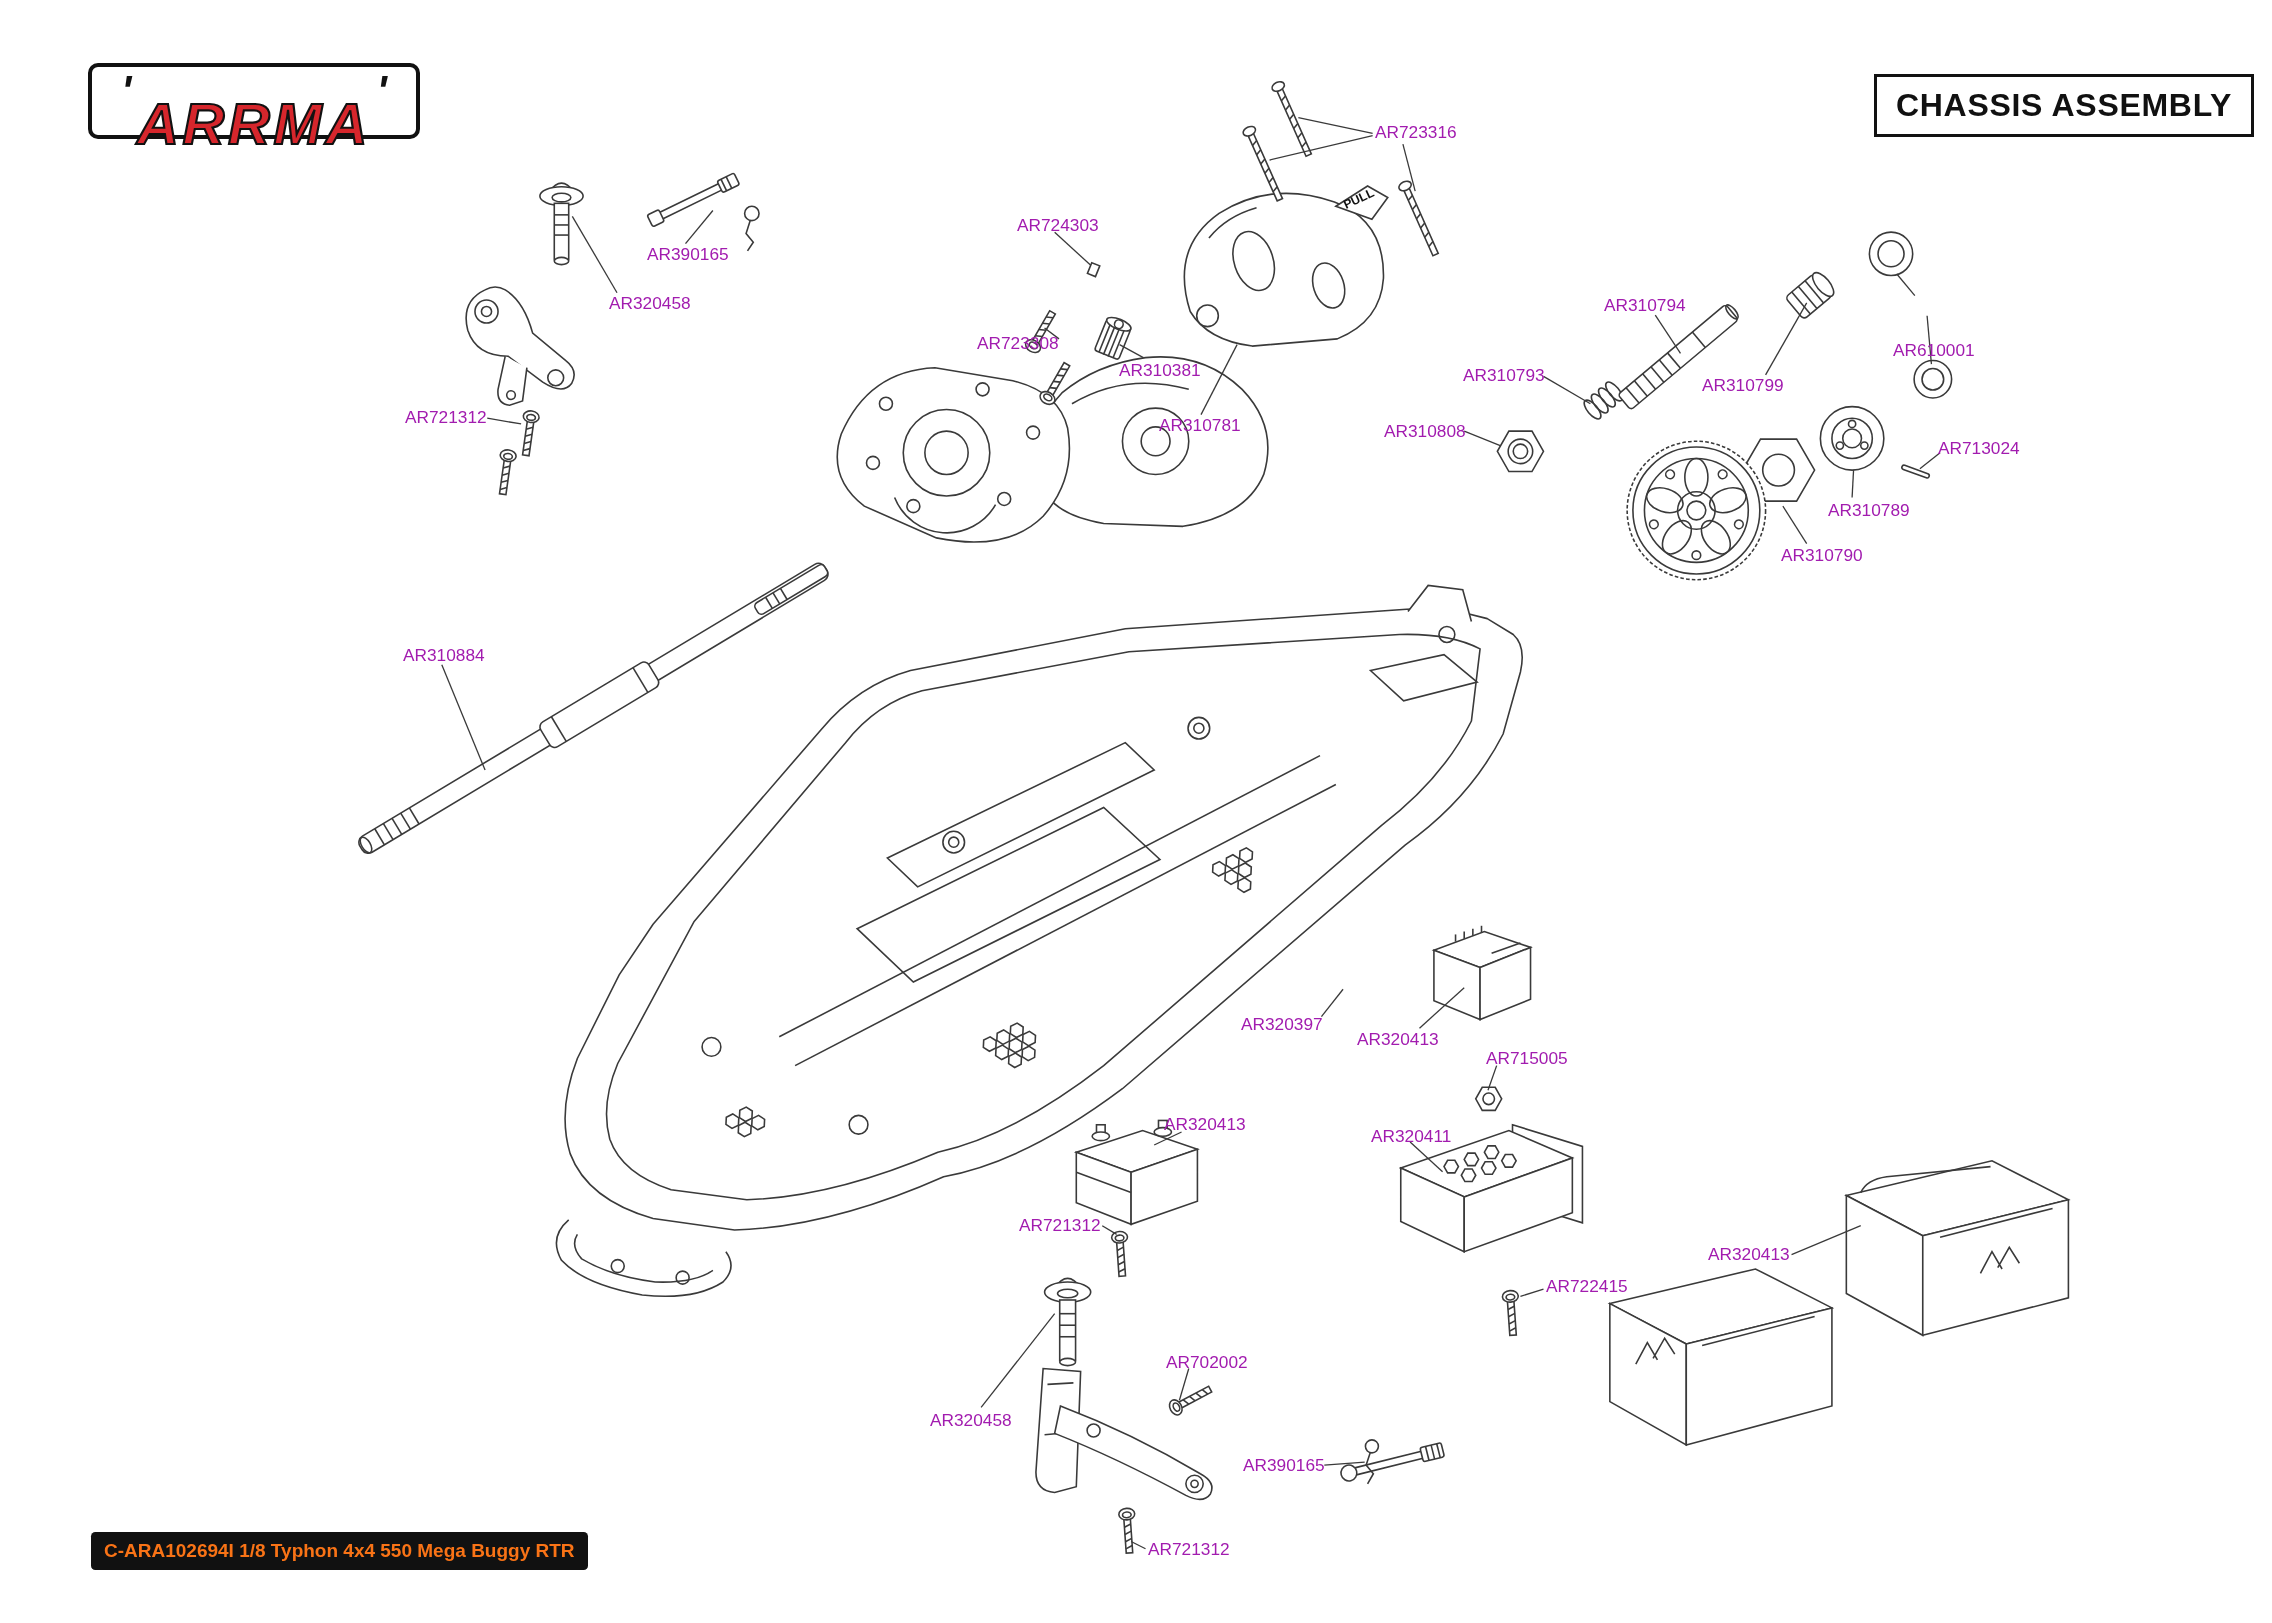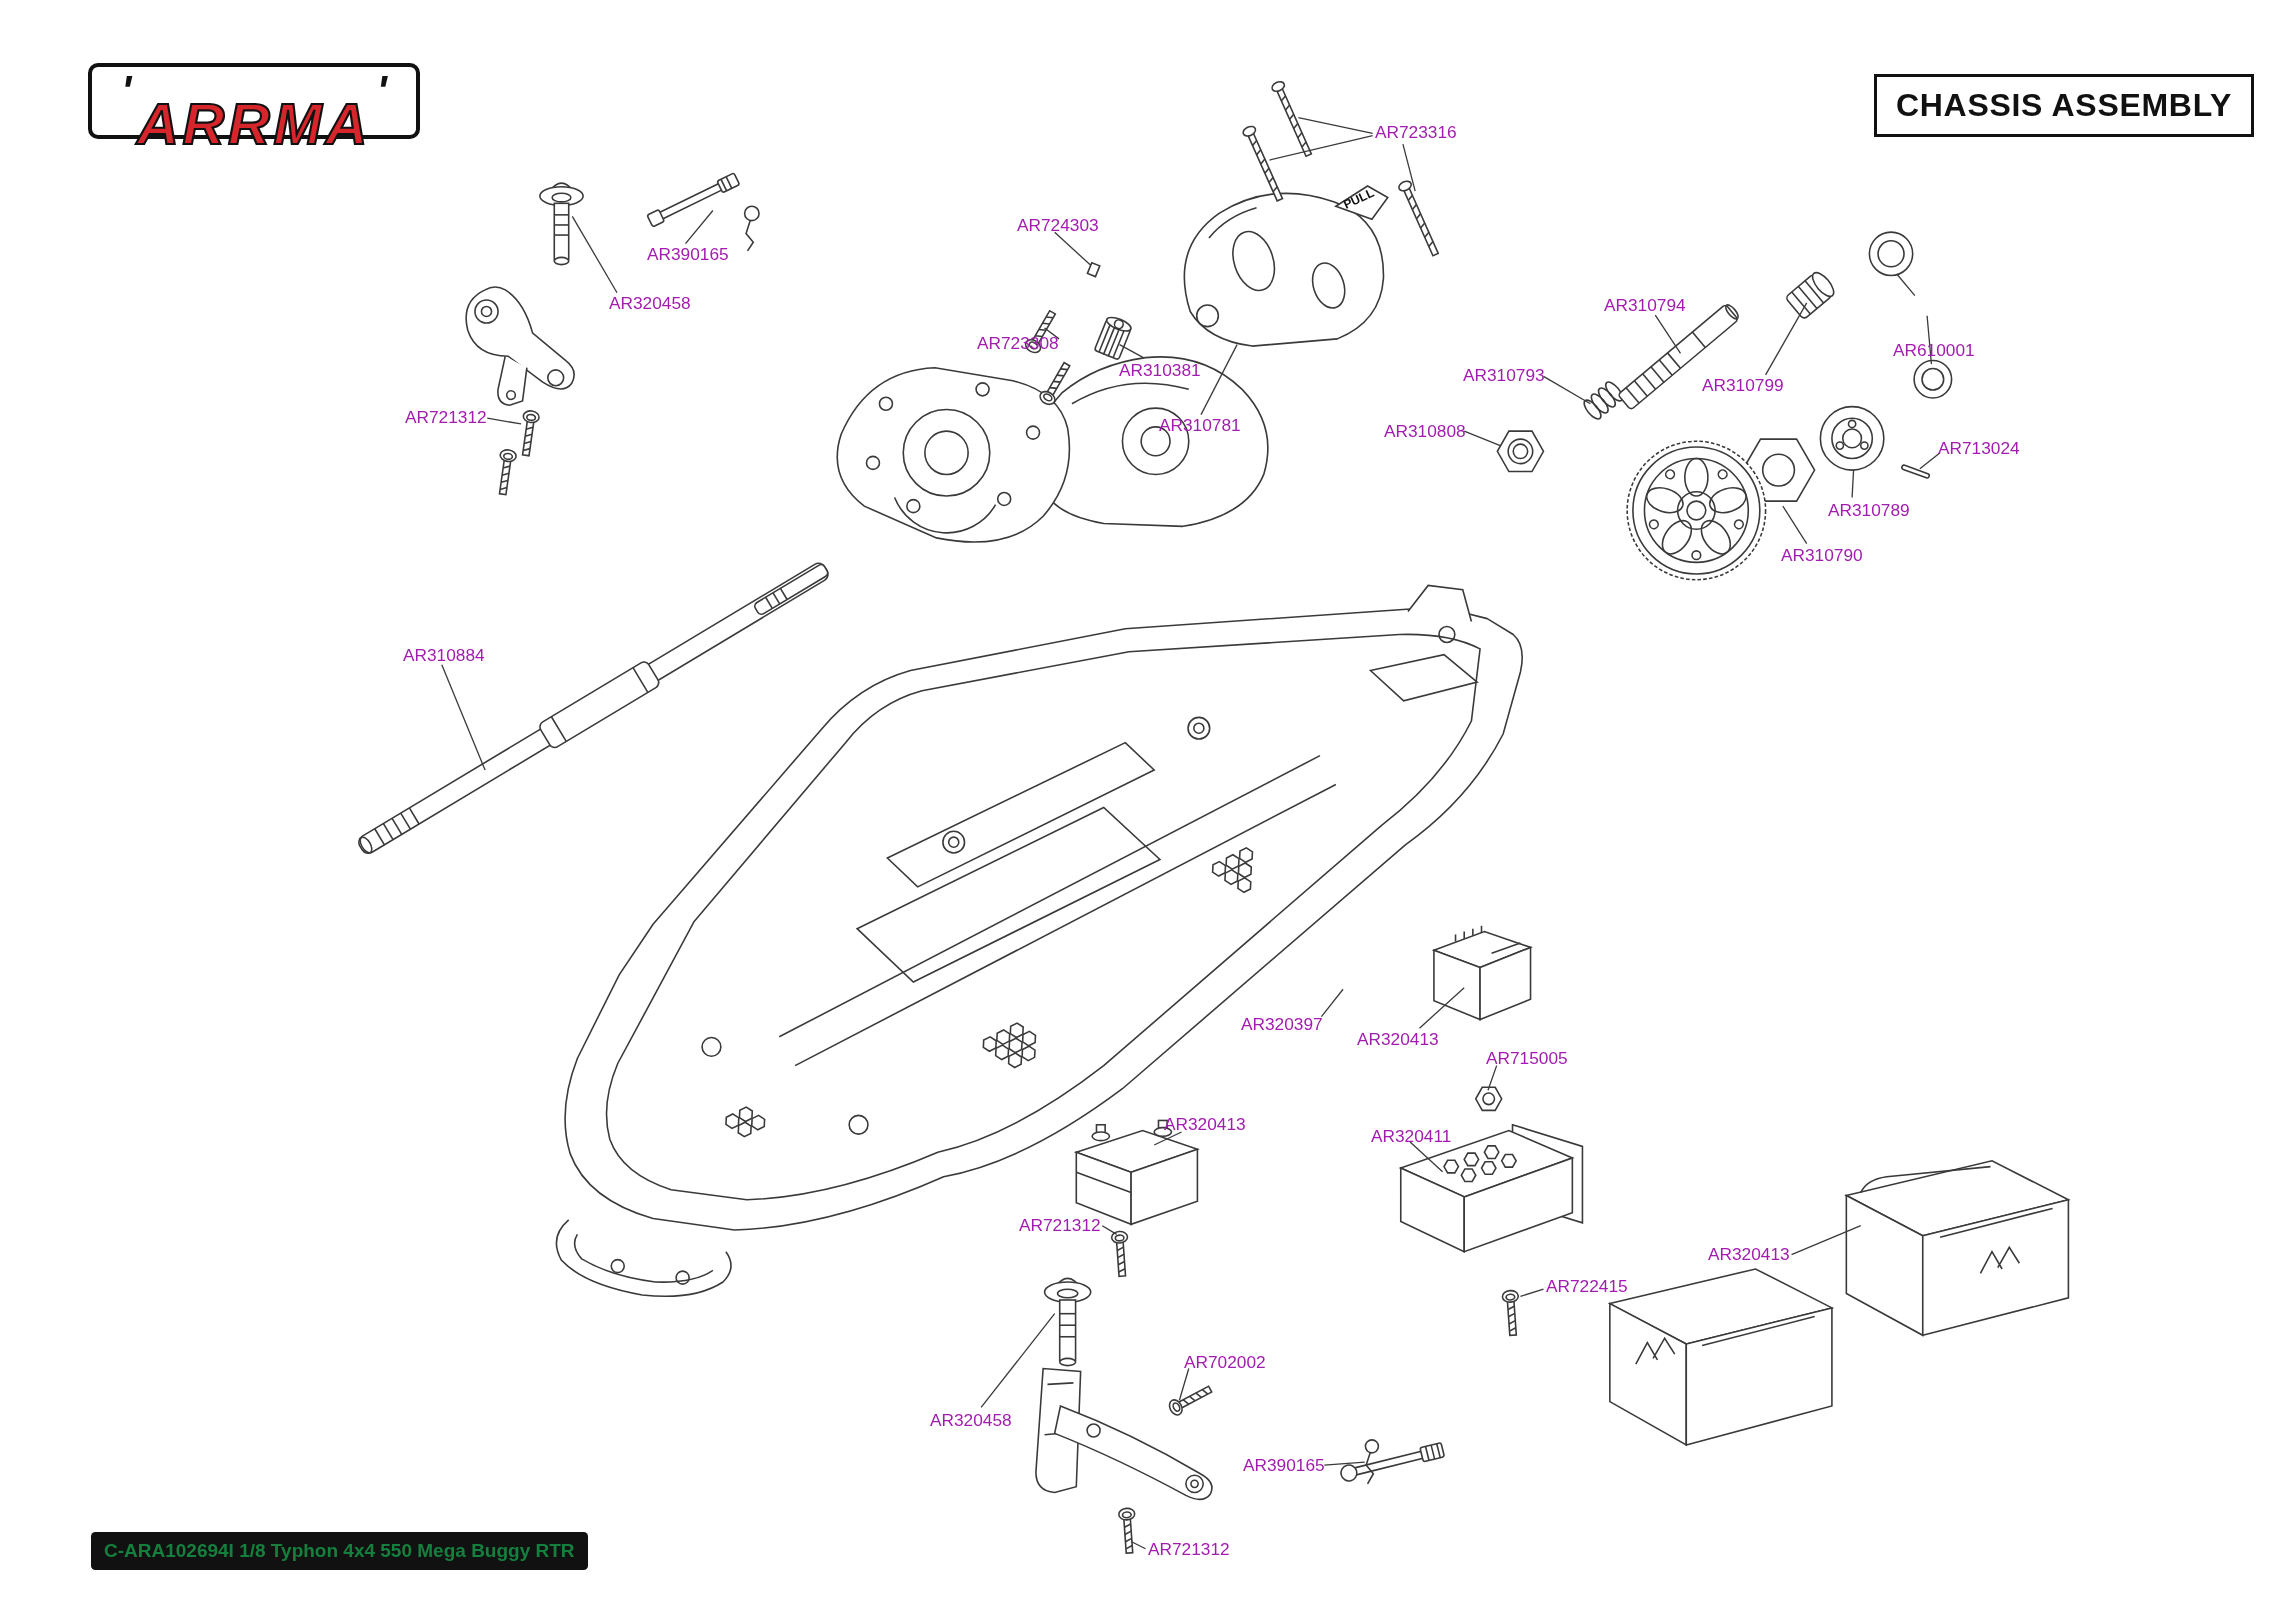--- a/index.html
+++ b/index.html
@@ -17,21 +17,21 @@
   .logo { position:absolute; left:88px; top:63px; width:332px; height:76px;
           border:4.3px solid #111; border-radius:10px; background:#fff;
           display:flex; align-items:center; justify-content:center; gap:5.8px; }
   .logo-text { font-size:58px; font-weight:bold; font-style:italic; letter-spacing:3.6px;
                color:#d6262c;margin-top:44px; -webkit-text-stroke:2.2px #111; }
   .logo-q { font-size:42px; font-weight:bold; font-style:italic; color:#111; transform:translateY(-10px); }
 
   .title-box { position:absolute; left:1874px; top:74px; border:3.6px solid #111; background:#fff;
                padding:10px 19px; font-size:32px; font-weight:bold; letter-spacing:0.7px; }
 
-  .footer-badge { position:absolute; left:91px; top:1532px; background:#111; color:#15803d;
+  .footer-badge { position:absolute; left:91px; top:1532px; background:#111; color:#f97316;
                   font-size:19px; font-weight:bold; padding:8px 13px; border-radius:4.3px; }
 </style>
 </head>
 <body>
 
 <div class="page">
 
   <svg class="artwork" width="2273" height="1623" viewBox="0 0 3151 2251">
     <defs>
       <g id="screw">
@@ -428,21 +428,21 @@
       <div class="plabel" style="left: 403px; top: 646px;">AR310884</div>
       <div class="plabel" style="left: 1241px; top: 1015px;">AR320397</div>
       <div class="plabel" style="left: 1357px; top: 1030px;">AR320413</div>
       <div class="plabel" style="left: 1486px; top: 1049px;">AR715005</div>
       <div class="plabel" style="left: 1164px; top: 1115px;">AR320413</div>
       <div class="plabel" style="left: 1371px; top: 1127px;">AR320411</div>
       <div class="plabel" style="left: 1019px; top: 1216px;">AR721312</div>
       <div class="plabel" style="left: 1546px; top: 1277px;">AR722415</div>
       <div class="plabel" style="left: 1708px; top: 1245px;">AR320413</div>
       <div class="plabel" style="left: 930px; top: 1411px;">AR320458</div>
-      <div class="plabel" style="left: 1166px; top: 1353px; margin-left: 18px;">AR702002</div>
+      <div class="plabel" style="left: 1166px; top: 1353px;">AR702002</div>
       <div class="plabel" style="left: 1243px; top: 1456px;">AR390165</div>
       <div class="plabel" style="left: 1148px; top: 1540px;">AR721312</div>
     </div>
 
   <div class="logo">
     <span class="logo-q">'</span>
     <span class="logo-text">ARRMA</span>
     <span class="logo-q">'</span>
   </div>
 

